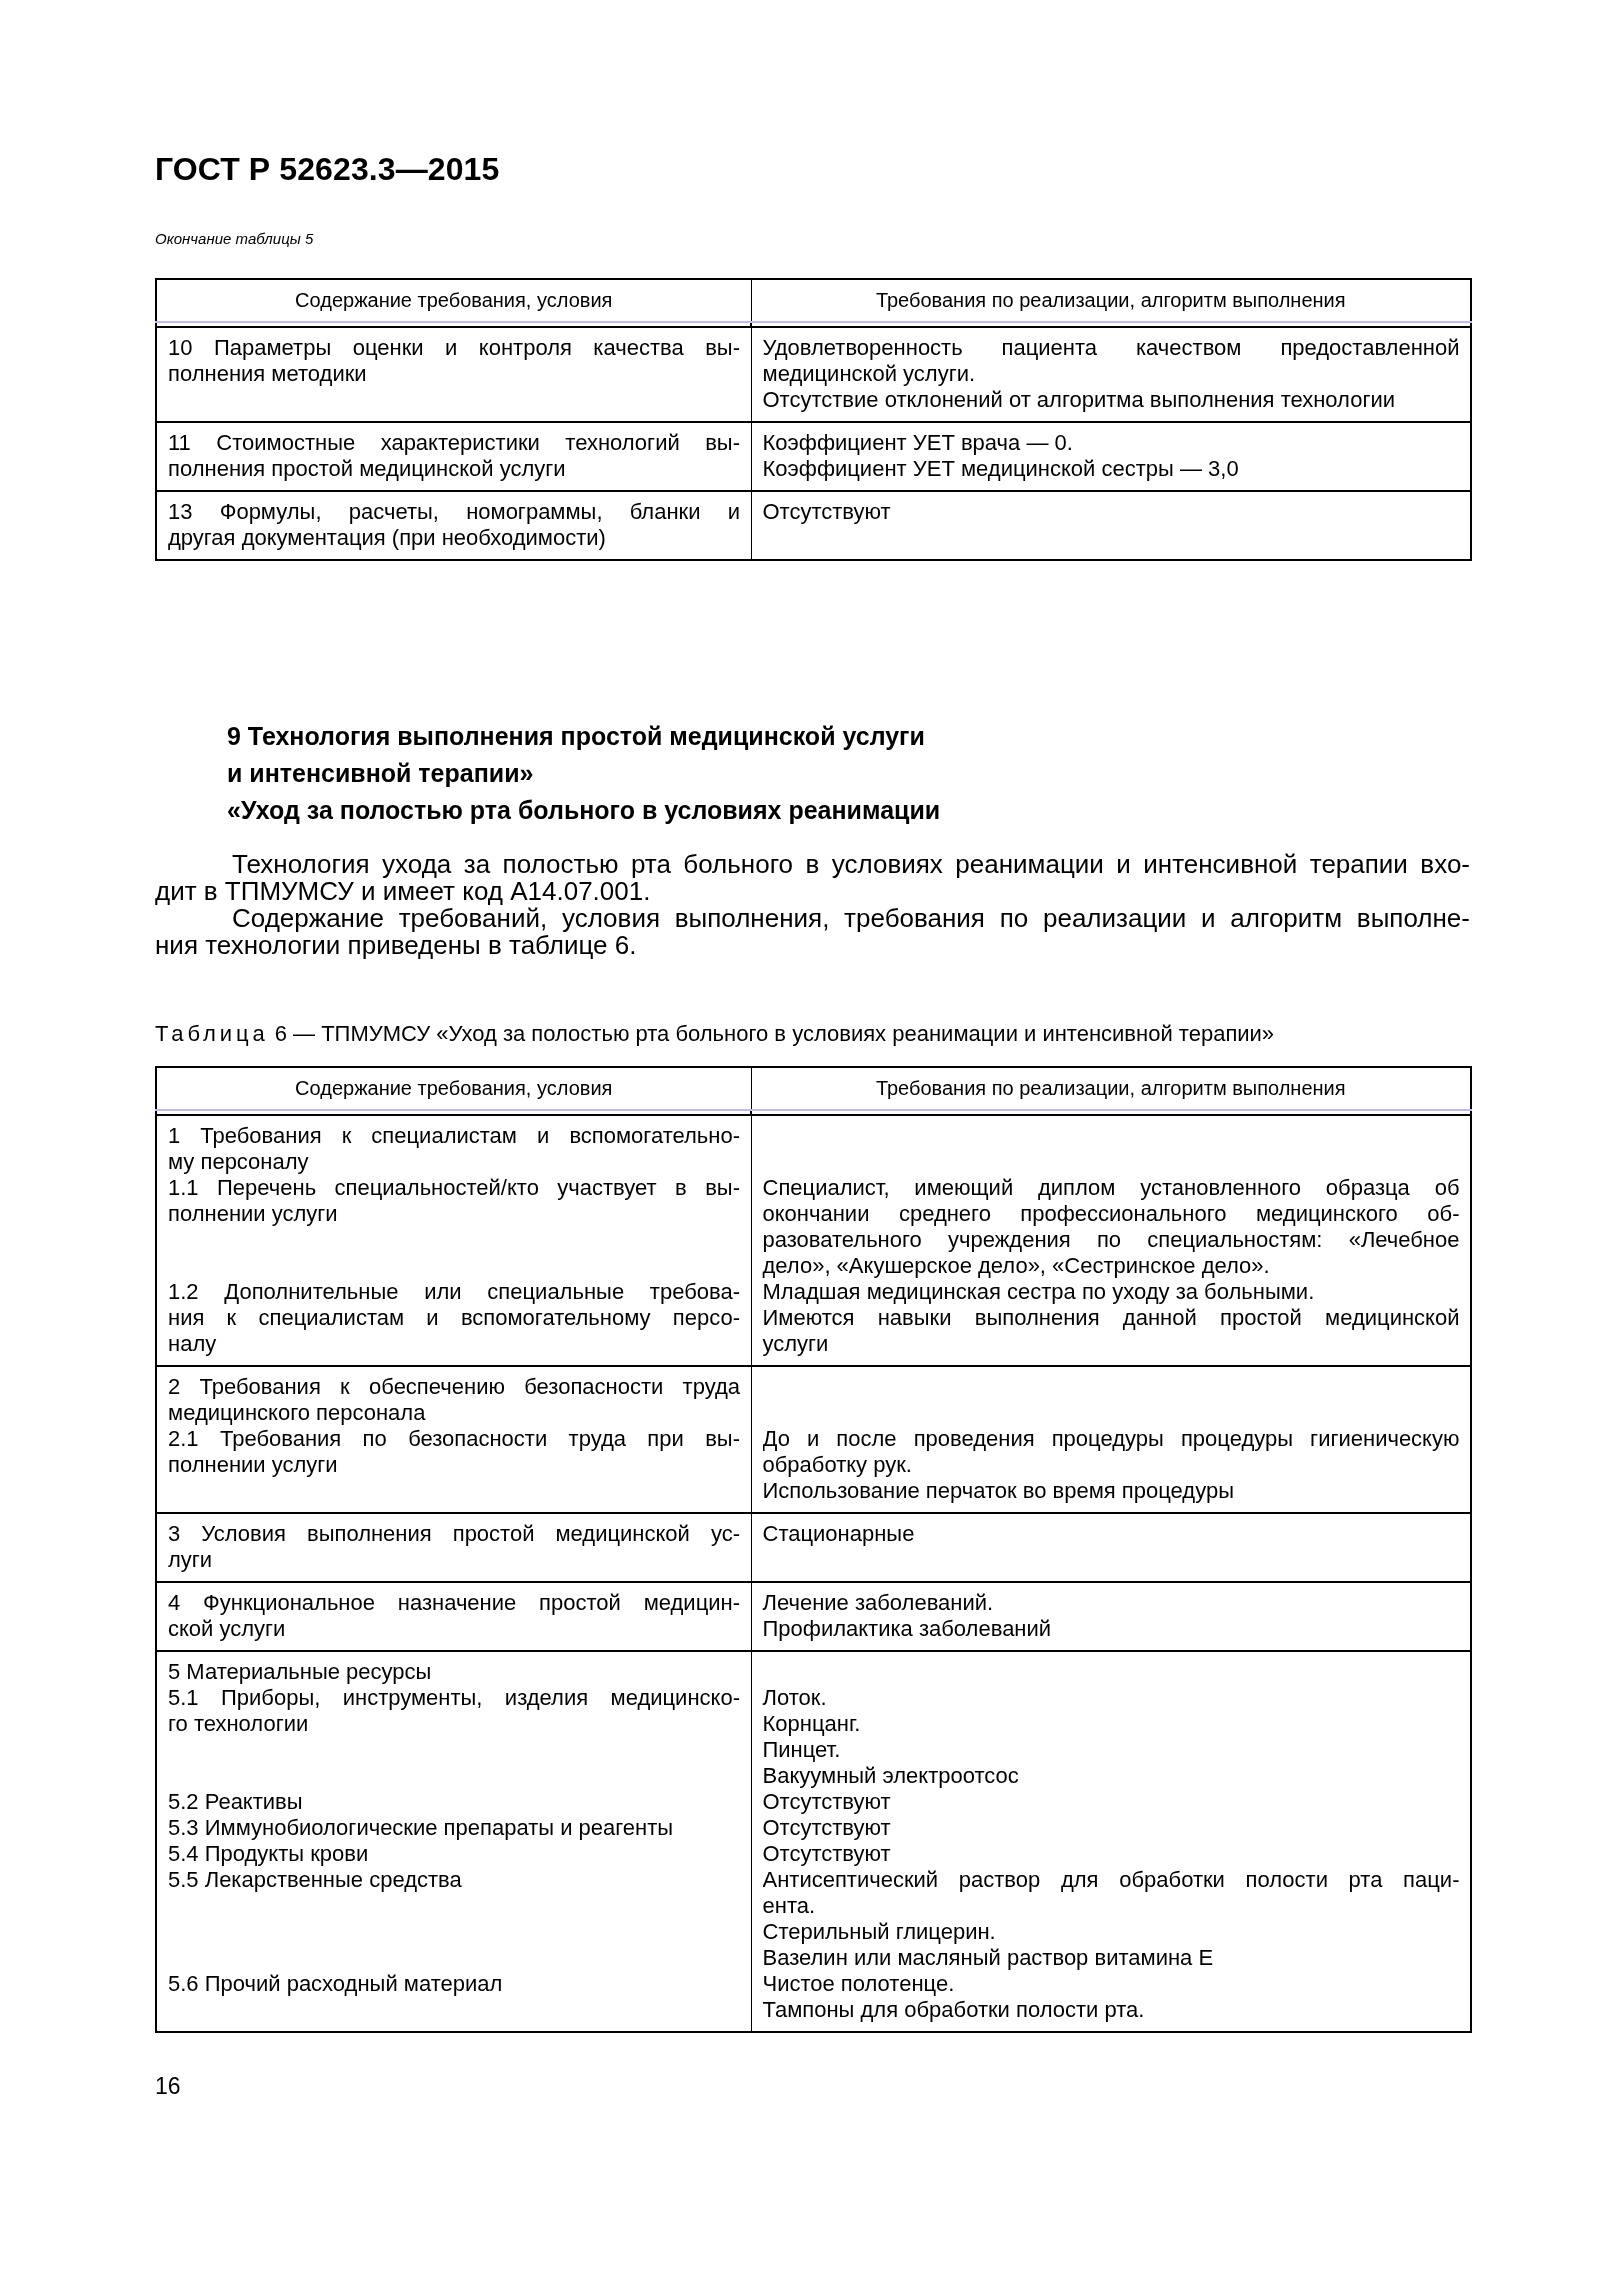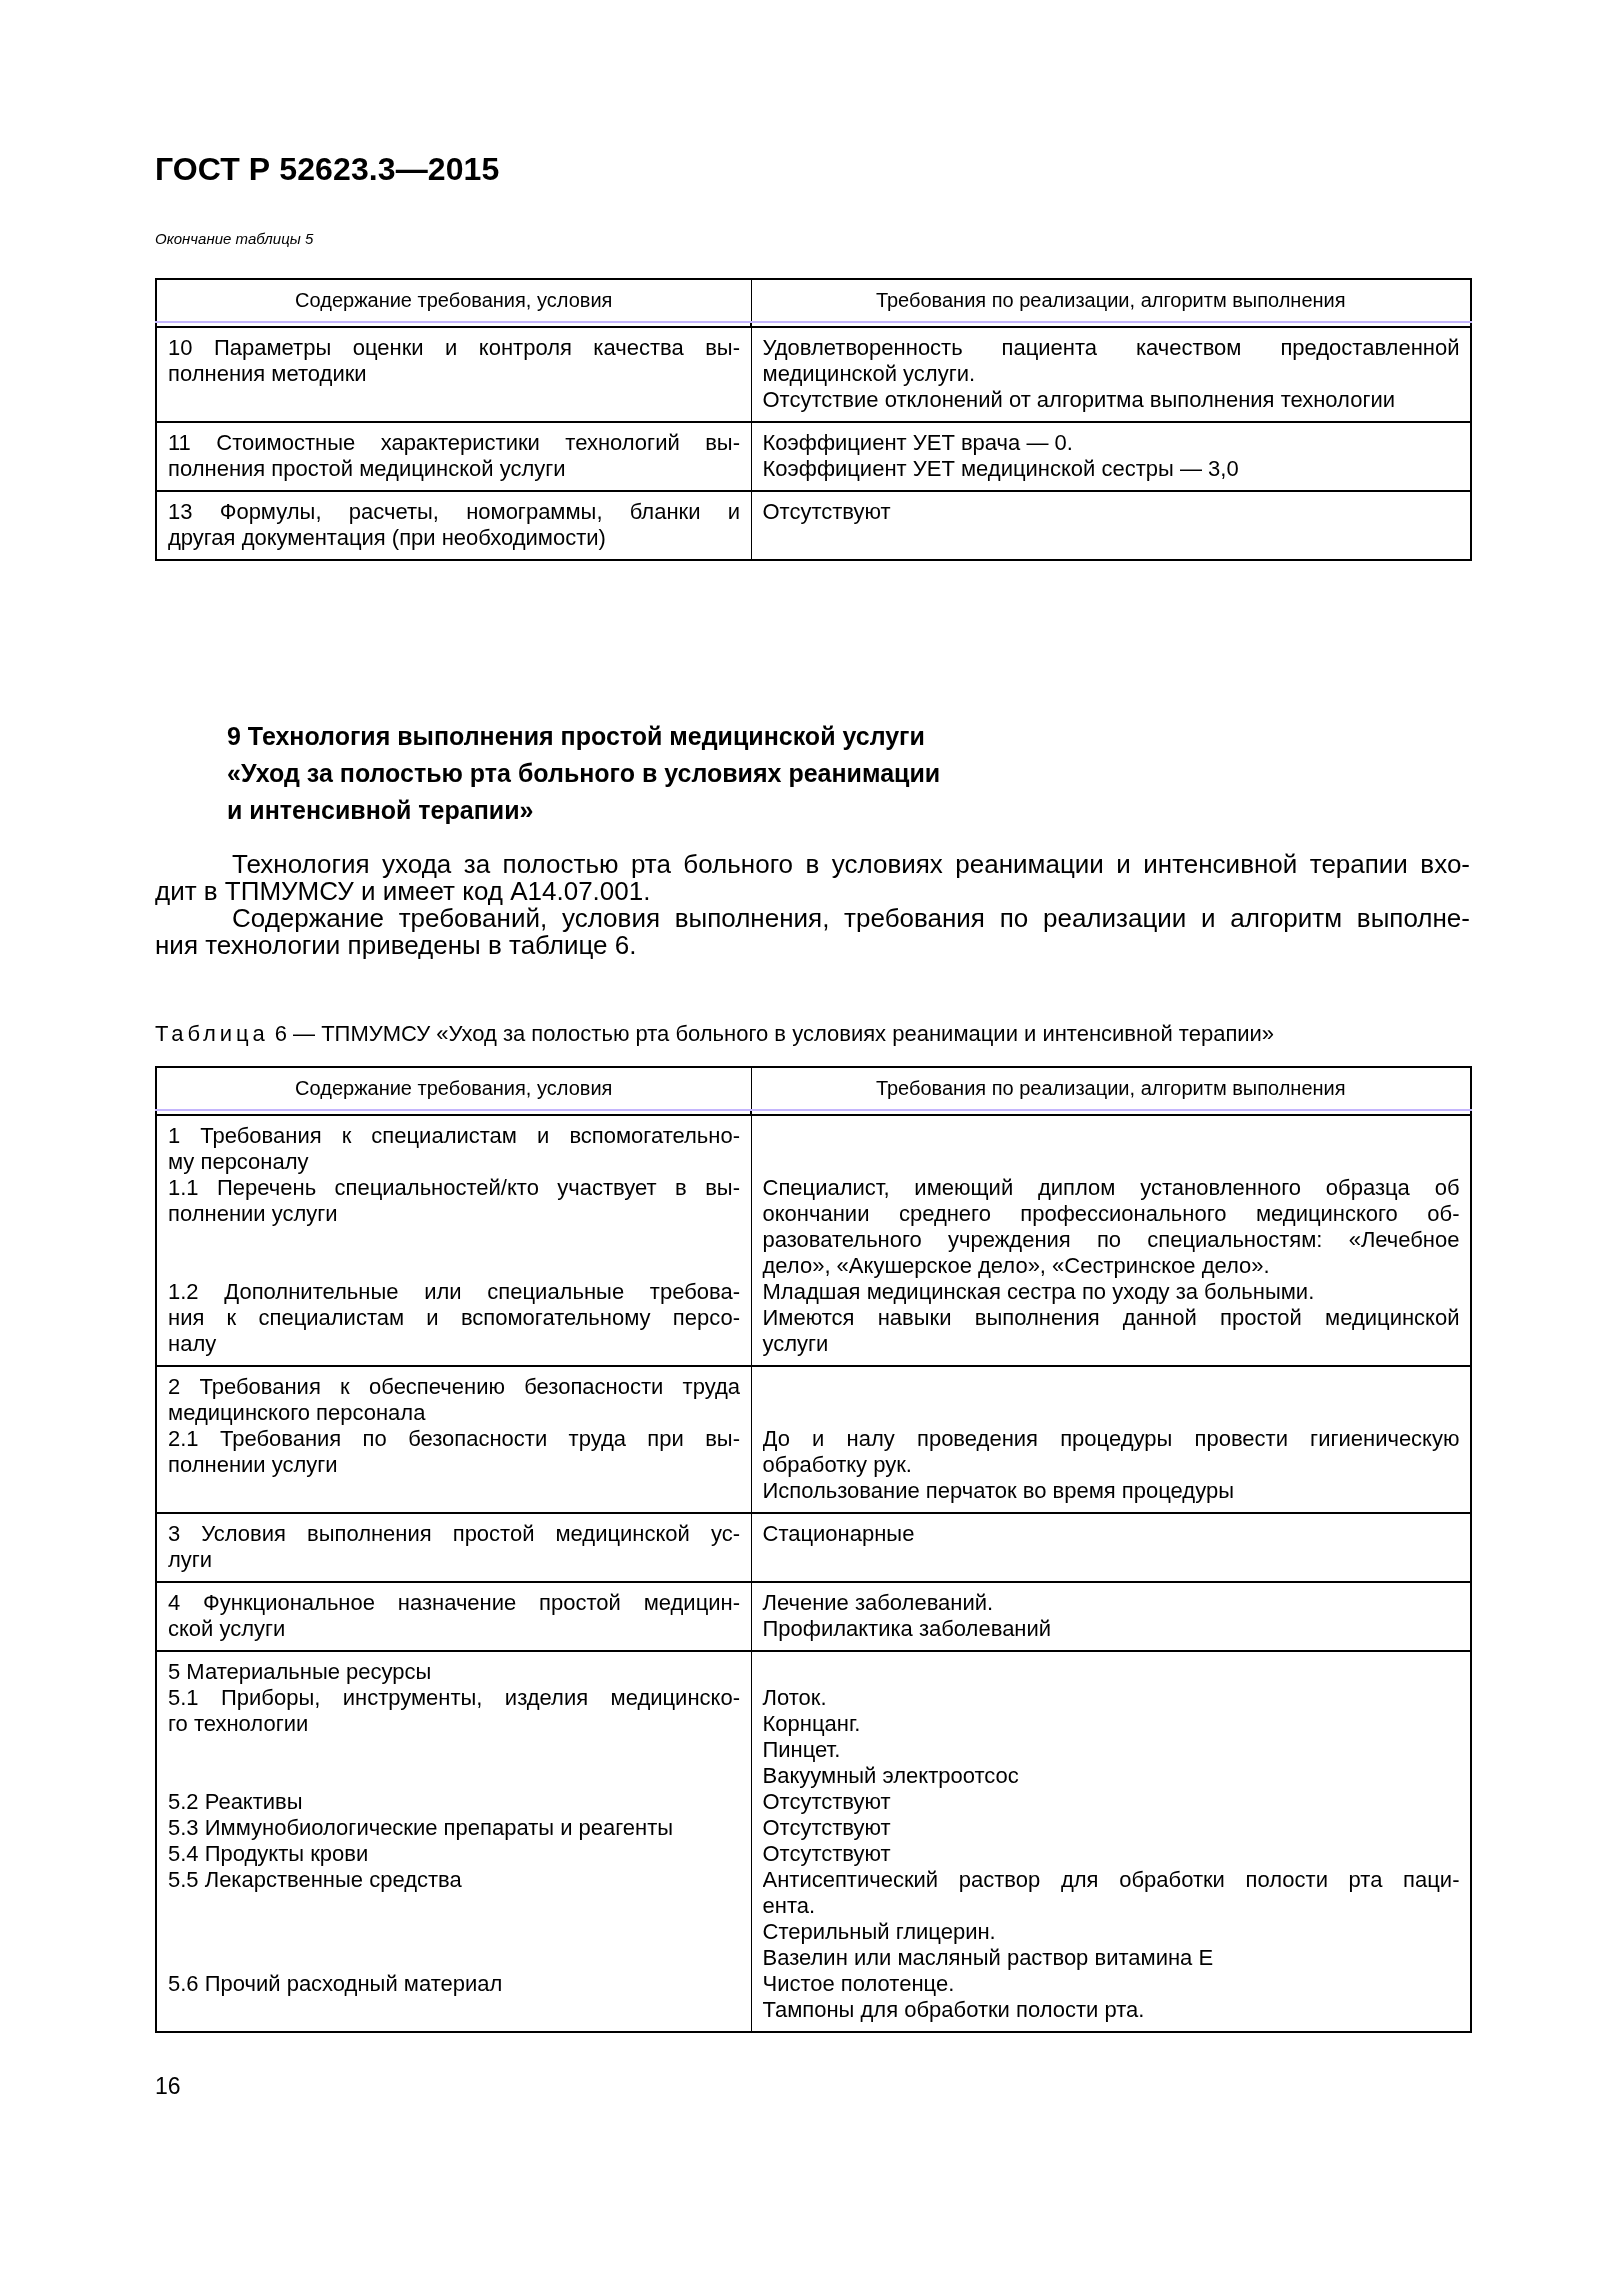--- a/index.html
+++ b/index.html
@@ -107,22 +107,22 @@
           <div class="cell">
             <span class="ln">Отсутствуют</span>
           </div>
         </td>
       </tr>
     </tbody>
 </table>
 
 <div id="sec-heading" class="abs">
   <span class="hl">9  Технология выполнения простой медицинской услуги</span>
+  <span class="hl">и интенсивной терапии»</span>
   <span class="hl">«Уход за полостью рта больного в условиях реанимации</span>
-  <span class="hl">и интенсивной терапии»</span>
 </div>
 
 <div id="para1" class="abs para">
     <span class="ln j indent">Технология ухода за полостью рта больного в условиях реанимации и интенсивной терапии вхо-</span>
     <span class="ln">дит в ТПМУМСУ и имеет код А14.07.001.</span>
   </div>
 <div id="para2" class="abs para">
     <span class="ln j indent">Содержание требований, условия выполнения, требования по реализации и алгоритм выполне-</span>
     <span class="ln">ния технологии приведены в таблице 6.</span>
   </div>
@@ -181,21 +181,21 @@
             <span class="ln j">2 Требования к обеспечению безопасности труда</span>
             <span class="ln">медицинского персонала</span>
             <span class="ln j">2.1 Требования по безопасности труда при вы-</span>
             <span class="ln">полнении услуги</span>
           </div>
         </td>
         <td class="right">
           <div class="cell">
             <span class="ln blank">&nbsp;</span>
             <span class="ln blank">&nbsp;</span>
-            <span class="ln j">До и налу проведения процедуры провести гигиеническую</span>
+            <span class="ln j">До и после проведения процедуры процедуры гигиеническую</span>
             <span class="ln">обработку рук.</span>
             <span class="ln">Использование перчаток во время процедуры</span>
           </div>
         </td>
       </tr>
       <tr>
         <td class="left">
           <div class="cell">
             <span class="ln j">3 Условия выполнения простой медицинской ус-</span>
             <span class="ln">луги</span>

